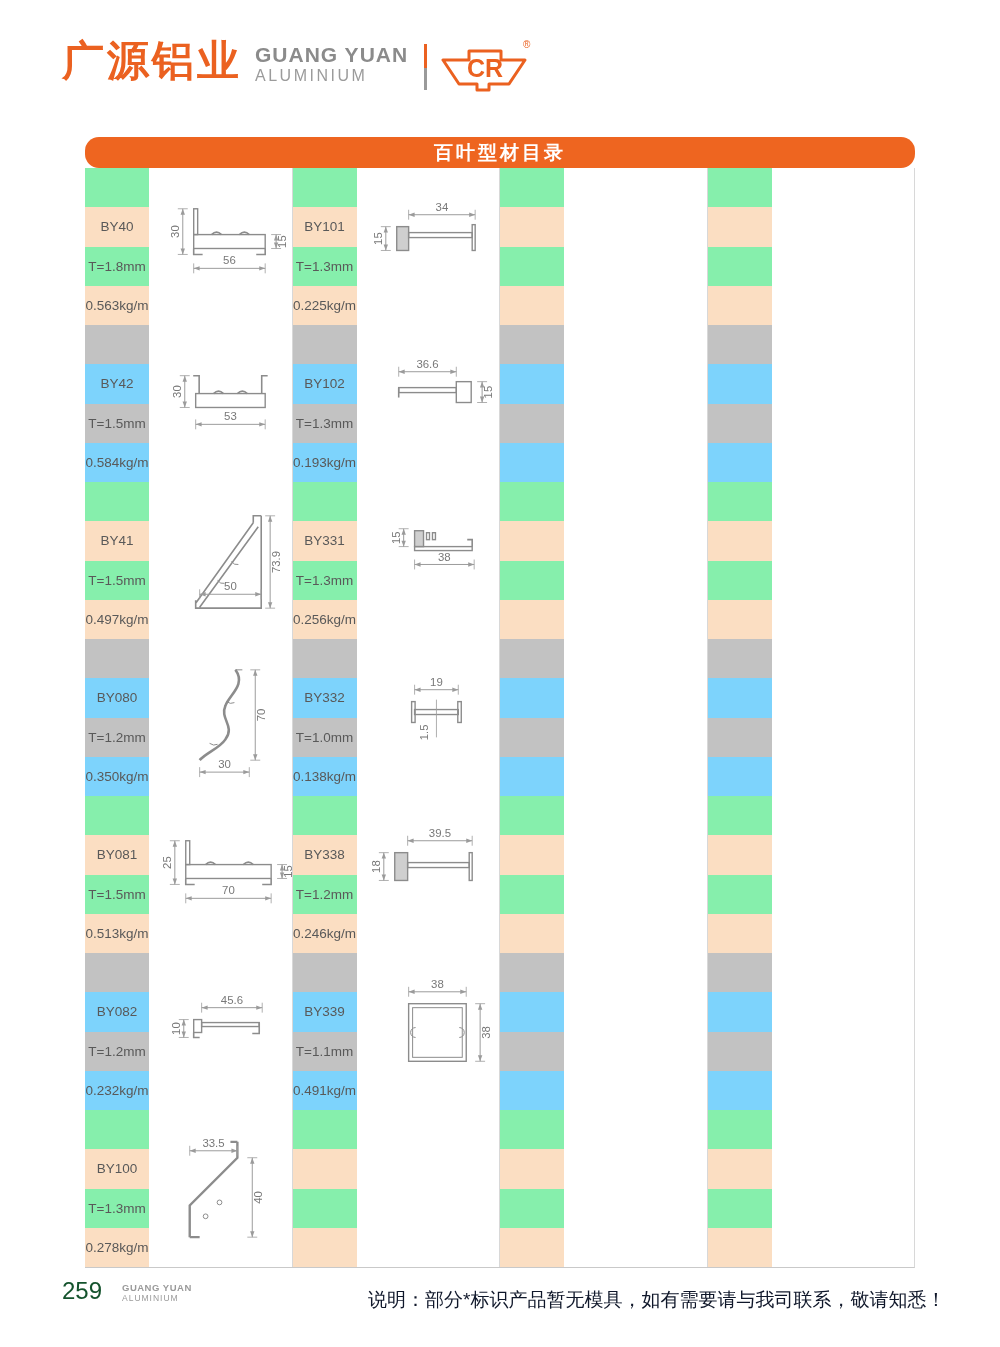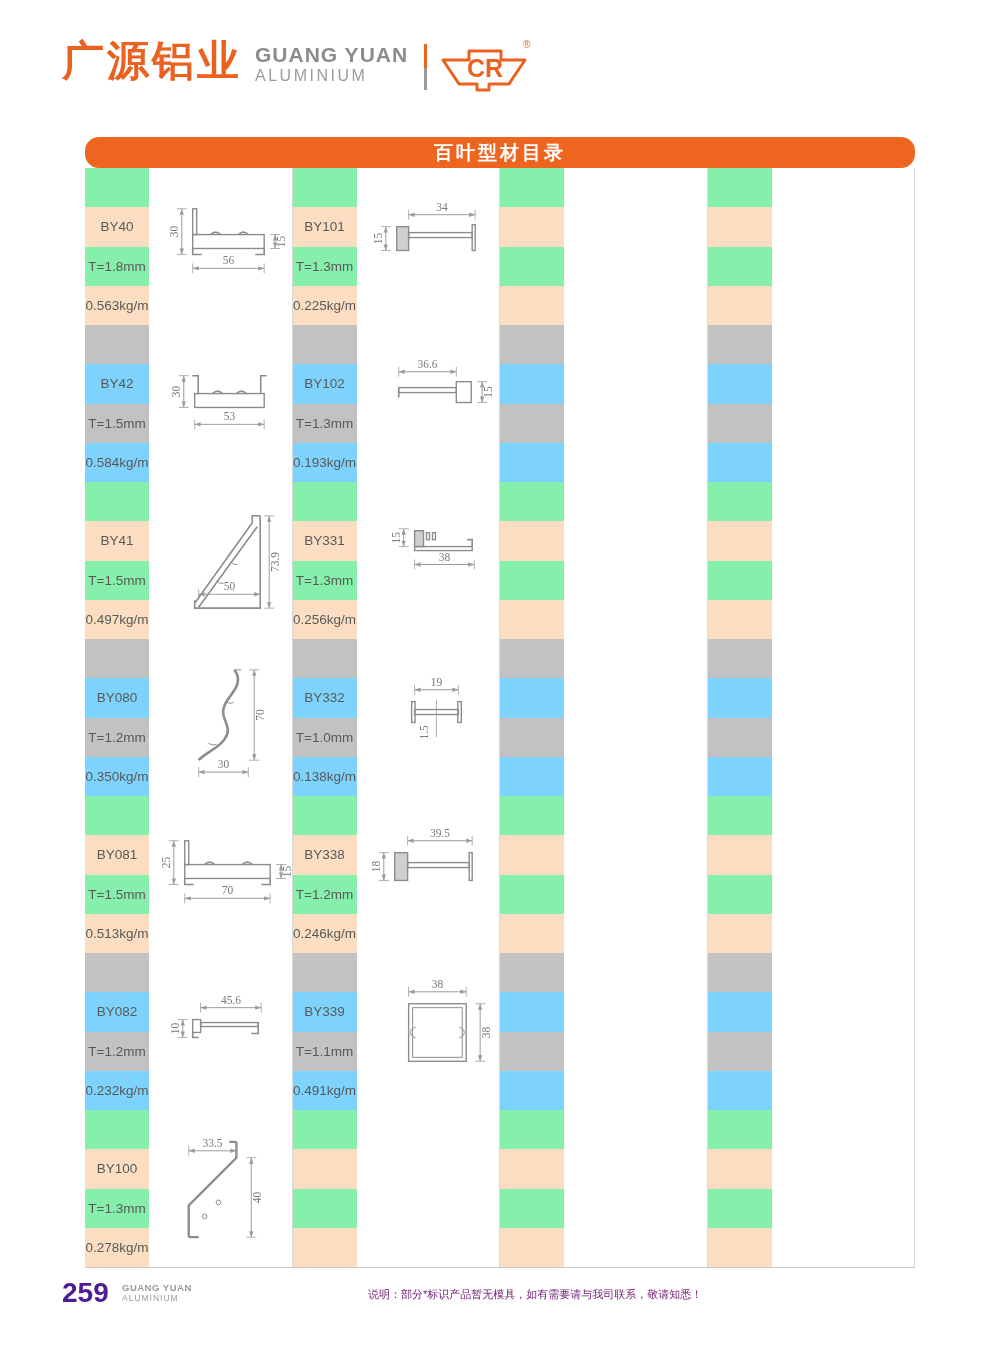--- a/index.html
+++ b/index.html
@@ -26,28 +26,28 @@
   .cat-row{flex:1;display:flex;min-height:0;}
   .unit{flex:1;display:flex;min-width:0;}
   .unit + .unit{border-left:1px solid #d8d8d8;}
   .labels{width:64px;display:flex;flex-direction:column;flex:none;}
   .band{flex:1;display:flex;align-items:center;justify-content:center;
         font-size:13.5px;color:#595959;white-space:nowrap;}
   .theme-orange .b-dark{background:#86efac;}
   .theme-orange .b-light{background:#FBDEC2;}
   .theme-gray .b-dark{background:#C2C2C2;}
   .theme-gray .b-light{background:#7dd3fc;}
-  .draw{flex:1;background:#fff;display:flex;align-items:center;justify-content:center;overflow:hidden;font-family:Liberation Serif, serif;}
+  .draw{flex:1;background:#fff;display:flex;align-items:center;justify-content:flex-end;overflow:hidden;}
 
   
-  .page-num{position:absolute;left:62px;top:1279px;color:#4c1d95;font-size:28px;font-weight:bold;line-height:1;}
+  .page-num{position:absolute;left:62px;top:1279px;color:#14532d;font-size:24px;font-weight:normal;line-height:1;}
   .footer-brand{position:absolute;left:122px;top:1283px;color:#9a9a9a;line-height:1.15;}
   .footer-brand-l1{font-size:9.5px;font-weight:bold;letter-spacing:.5px;}
   .footer-brand-l2{font-size:8.5px;letter-spacing:1px;}
-  .footer-note{position:absolute;left:368px;top:1287px;font-size:11px;color:#701a75;white-space:nowrap;}
+  .footer-note{position:absolute;left:368px;top:1287px;font-size:19px;color:#0f172a;white-space:nowrap;}
   .watermark{position:absolute;left:426px;top:1272px;font-size:47px;color:#bfbfbf;opacity:.55;
              white-space:nowrap;letter-spacing:1px;}
 </style>
 </head>
 <body>
 
 <div class="page">
 
   <div class="header">
     <div class="brand-cn">广源铝业</div>

